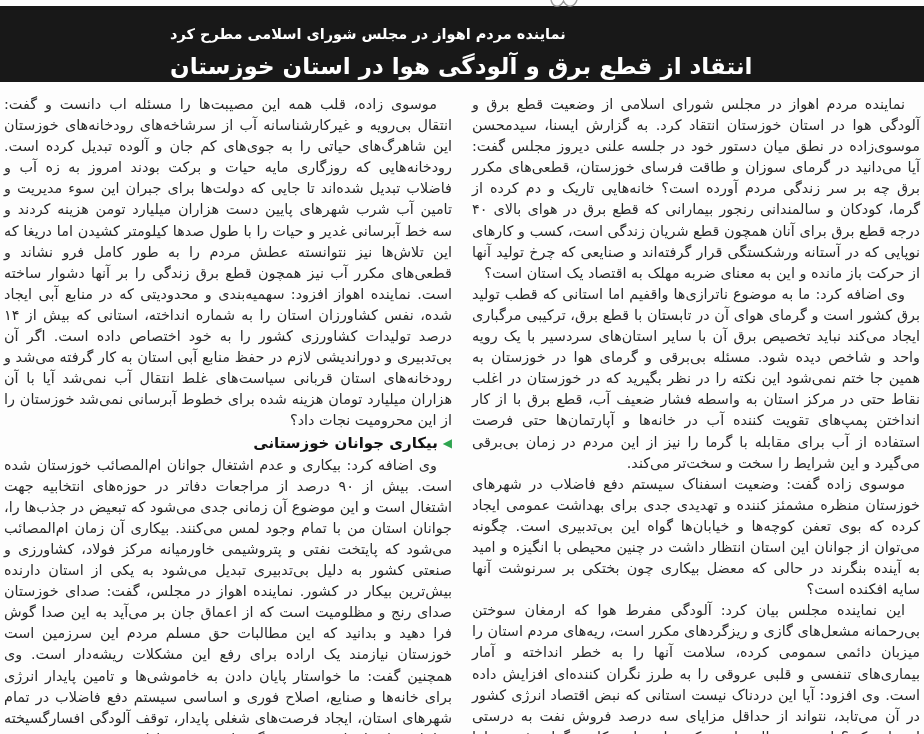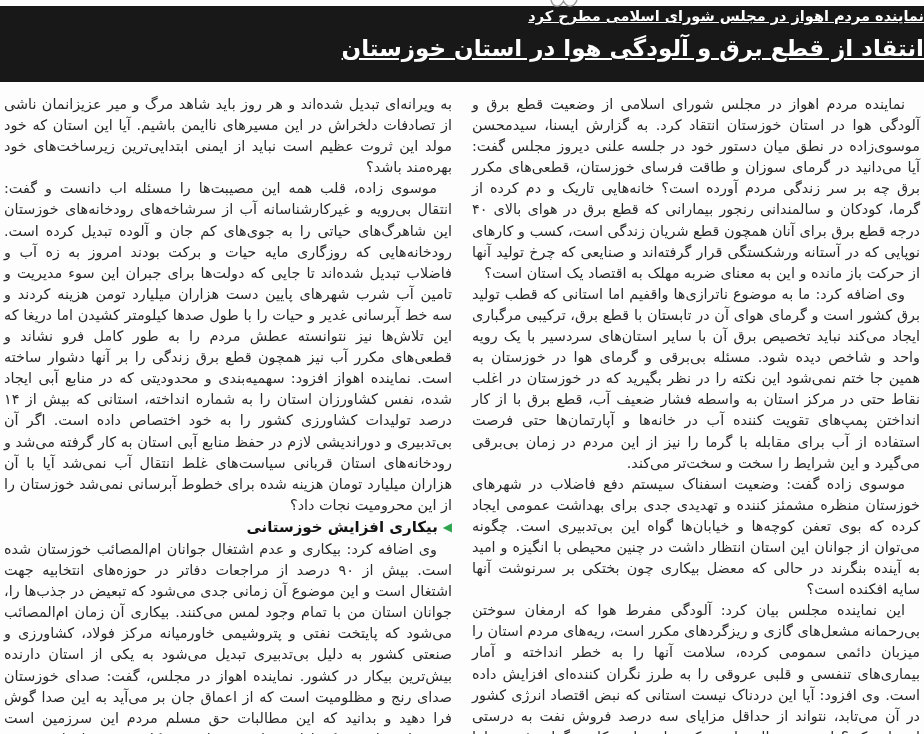--- a/index.html
+++ b/index.html
@@ -18,23 +18,22 @@
   }
   
   .masthead{
     position:absolute;top:6px;left:0;right:0;height:76px;
     background:var(--header-bg,#181818);
     color:#ffffff;
     z-index:2;
   }
   .head-inner{
     margin-left:170px;           
-    text-align:right;
-    padding-top:0;
-    text-decoration:underline;
+    text-align:left;
+    padding-top:18px;
   }
   .kicker{
     font-size:14.5px;
     font-weight:bold;
     line-height:20px;
   }
   .headline{
     margin:2px 0 0 0;
     font-size:23px;
     font-weight:bold;
@@ -93,20 +92,19 @@
 
   <main class="columns">
 
     <section class="col" id="col-first">
         <p class="">نماینده مردم اهواز در مجلس شورای اسلامی از وضعیت قطع برق و آلودگی هوا در استان خوزستان انتقاد کرد. به گزارش ایسنا، سیدمحسن موسوی‌زاده در نطق میان دستور خود در جلسه علنی دیروز مجلس گفت: آیا می‌دانید در گرمای سوزان و طاقت فرسای خوزستان، قطعی‌های مکرر برق چه بر سر زندگی مردم آورده است؟ خانه‌هایی تاریک و دم کرده از گرما، کودکان و سالمندانی رنجور بیمارانی که قطع برق در هوای بالای ۴۰ درجه قطع برق برای آنان همچون قطع شریان زندگی است، کسب و کارهای نوپایی که در آستانه ورشکستگی قرار گرفته‌اند و صنایعی که چرخ تولید آنها از حرکت باز مانده و این به معنای ضربه مهلک به اقتصاد یک استان است؟</p>
         <p class="">وی اضافه کرد: ما به موضوع ناترازی‌ها واقفیم اما استانی که قطب تولید برق کشور است و گرمای هوای آن در تابستان با قطع برق، ترکیبی مرگباری ایجاد می‌کند نباید تخصیص برق آن با سایر استان‌های سردسیر با یک رویه واحد و شاخص دیده شود. مسئله بی‌برقی و گرمای هوا در خوزستان به همین جا ختم نمی‌شود این نکته را در نظر بگیرید که در خوزستان در اغلب نقاط حتی در مرکز استان به واسطه فشار ضعیف آب، قطع برق با از کار انداختن پمپ‌های تقویت کننده آب در خانه‌ها و آپارتمان‌ها حتی فرصت استفاده از آب برای مقابله با گرما را نیز از این مردم در زمان بی‌برقی می‌گیرد و این شرایط را سخت و سخت‌تر می‌کند.</p>
         <p class="">موسوی زاده گفت: وضعیت اسفناک سیستم دفع فاضلاب در شهرهای خوزستان منظره مشمئز کننده و تهدیدی جدی برای بهداشت عمومی ایجاد کرده که بوی تعفن کوچه‌ها و خیابان‌ها گواه این بی‌تدبیری است. چگونه می‌توان از جوانان این استان انتظار داشت در چنین محیطی با انگیزه و امید به آینده بنگرند در حالی که معضل بیکاری چون بختکی بر سرنوشت آنها سایه افکنده است؟</p>
         <p class="">این نماینده مجلس بیان کرد: آلودگی مفرط هوا که ارمغان سوختن بی‌رحمانه مشعل‌های گازی و ریزگردهای مکرر است، ریه‌های مردم استان را میزبان دائمی سمومی کرده، سلامت آنها را به خطر انداخته و آمار بیماری‌های تنفسی و قلبی عروقی را به طرز نگران کننده‌ای افزایش داده است. وی افزود: آیا این دردناک نیست استانی که نبض اقتصاد انرژی کشور در آن می‌تابد، نتواند از حداقل مزایای سه درصد فروش نفت به درستی استفاده کند؟ این چه عدالتی است که منابع ما به کام دیگران شیرین اما برای خودمان تلخ باشد؟ به جاده‌های خوزستان بنگرید مسیرهای پر ترددی که شریان‌های حیاتی حمل و نقل محصولات نفت، پتروشیمی و فلزی هستند بر اثر بار سنگین این محموله‌ها</p>
       </section>
     <section class="col" id="col-second">
-        <p class="no-indent">به ویرانه‌ای تبدیل شده‌اند و هر روز باید شاهد مرگ و میر عزیزانمان ناشی از تصادفات دلخراش در این مسیرهای ناایمن باشیم. آیا این استان که خود مولد این ثروت عظیم است نباید از ایمنی ابتدایی‌ترین زیرساخت‌های خود بهره‌مند باشد؟</p>
         <p class="">موسوی زاده، قلب همه این مصیبت‌ها را مسئله اب دانست و گفت: انتقال بی‌رویه و غیرکارشناسانه آب از سرشاخه‌های رودخانه‌های خوزستان این شاهرگ‌های حیاتی را به جوی‌های کم جان و آلوده تبدیل کرده است. رودخانه‌هایی که روزگاری مایه حیات و برکت بودند امروز به زه آب و فاضلاب تبدیل شده‌اند تا جایی که دولت‌ها برای جبران این سوء مدیریت و تامین آب شرب شهرهای پایین دست هزاران میلیارد تومن هزینه کردند و سه خط آبرسانی غدیر و حیات را با طول صدها کیلومتر کشیدن اما دریغا که این تلاش‌ها نیز نتوانسته عطش مردم را به طور کامل فرو نشاند و قطعی‌های مکرر آب نیز همچون قطع برق زندگی را بر آنها دشوار ساخته است. نماینده اهواز افزود: سهمیه‌بندی و محدودیتی که در منابع آبی ایجاد شده، نفس کشاورزان استان را به شماره انداخته، استانی که بیش از ۱۴ درصد تولیدات کشاورزی کشور را به خود اختصاص داده است. اگر آن بی‌تدبیری و دوراندیشی لازم در حفظ منابع آبی استان به کار گرفته می‌شد و رودخانه‌های استان قربانی سیاست‌های غلط انتقال آب نمی‌شد آیا با آن هزاران میلیارد تومان هزینه شده برای خطوط آبرسانی نمی‌شد خوزستان را از این محرومیت نجات داد؟</p>
-        <h3 class="subhead"><span class="marker">◀</span><span>بیکاری افزایش خوزستانی</span></h3>
+        <h3 class="subhead"><span class="marker">◀</span><span>بیکاری جوانان خوزستانی</span></h3>
         <p class="">وی اضافه کرد: بیکاری و عدم اشتغال جوانان ام‌المصائب خوزستان شده است. بیش از ۹۰ درصد از مراجعات دفاتر در حوزه‌های انتخابیه جهت اشتغال است و این موضوع آن زمانی جدی می‌شود که تبعیض در جذب‌ها را، جوانان استان من با تمام وجود لمس می‌کنند. بیکاری آن زمان ام‌المصائب می‌شود که پایتخت نفتی و پتروشیمی خاورمیانه مرکز فولاد، کشاورزی و صنعتی کشور به دلیل بی‌تدبیری تبدیل می‌شود به یکی از استان دارنده بیش‌ترین بیکار در کشور. نماینده اهواز در مجلس، گفت: صدای خوزستان صدای رنج و مظلومیت است که از اعماق جان بر می‌آید به این صدا گوش فرا دهید و بدانید که این مطالبات حق مسلم مردم این سرزمین است خوزستان نیازمند یک اراده برای رفع این مشکلات ریشه‌دار است. وی همچنین گفت: ما خواستار پایان دادن به خاموشی‌ها و تامین پایدار انرژی برای خانه‌ها و صنایع، اصلاح فوری و اساسی سیستم دفع فاضلاب در تمام شهرهای استان، ایجاد فرصت‌های شغلی پایدار، توقف آلودگی افسارگسیخته هوا ناشی از فلرهای نفتی و ریزگردها، تخصیص عادلانه سهم سه درصد نفت به استان و ... هستیم.</p>
       </section>
   </main>
 
 </div>
 
 </body></html>

